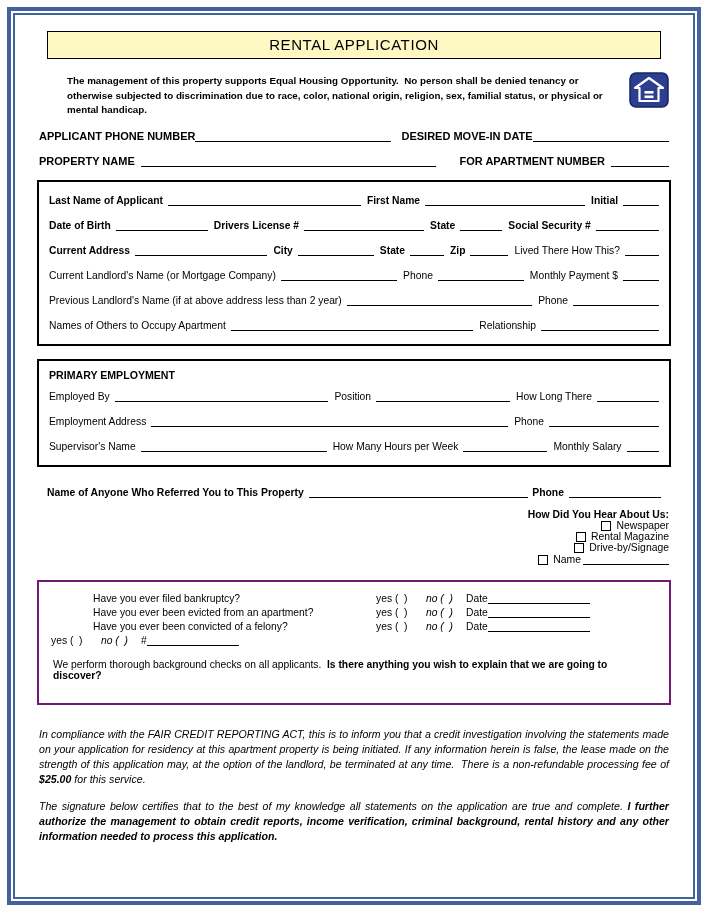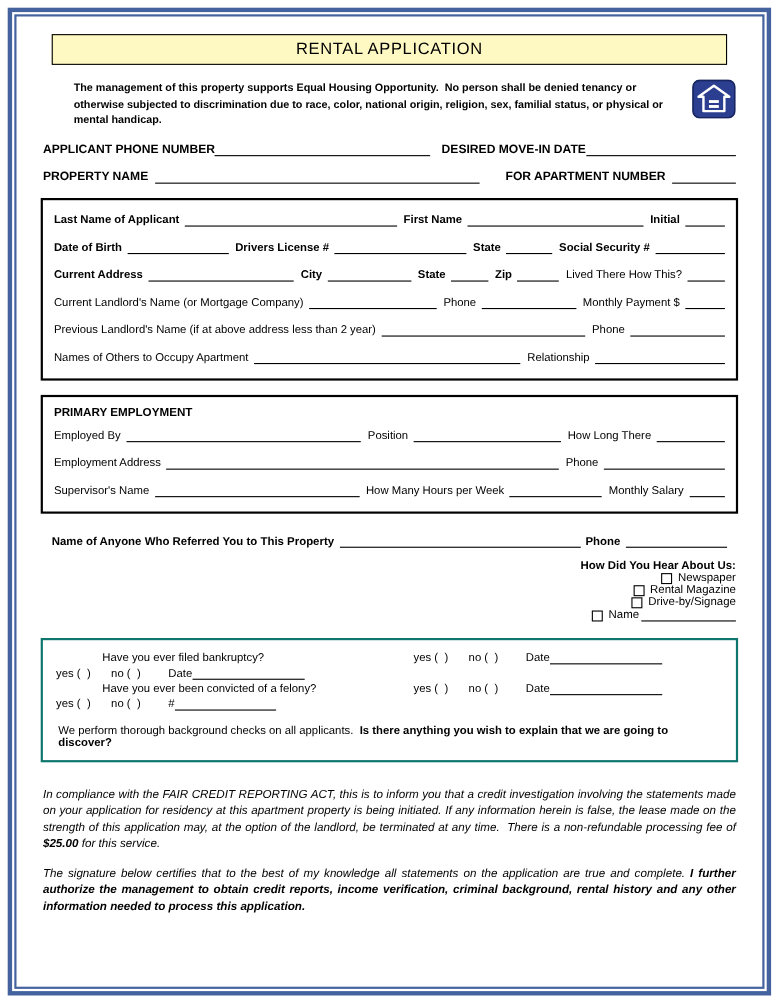--- a/index.html
+++ b/index.html
@@ -45,24 +45,24 @@
   .frow > .line { margin-left:5px; }
   .frow > .lbl + .lbl, .frow > .line + .lbl { margin-left:6px; }
   .bold { font-weight:bold; }
   .box-heading { font-weight:bold; font-size:10.6px; padding:3px 0 2px; }
   .ai-row { font-size:10.3px; padding:2px 0 0; }
   .ai-space { height:26px; }
   .ref-row { display:flex; align-items:flex-end; font-size:10.4px; font-weight:bold; margin:6px 10px 9px; }
   .hear-row { display:flex; align-items:flex-end; font-size:10.4px; margin:2px 2px 15px;flex-direction:column; }
   .hear-row .opt { display:flex; align-items:flex-end; margin-left:28px; font-weight:normal; }
   .checkbox { width:10px; height:10px; border:1.2px solid #000; display:inline-block; margin-right:5px; background:#fff; }
-  .qbox { border:2px solid #0f766e; padding:9px 12px 10px; margin-bottom:20px; }
+  .qbox { border:2px solid #701a75; padding:9px 12px 22px; margin-bottom:20px; }
   .qrow { display:flex; align-items:flex-end; font-size:10.3px; padding:1.5px 0; }
   .q-text { width:325px; padding-left:42px; }
-  .q-yes { width:50px; } .q-no { width:52px; }
+  .q-yes { width:50px; } .q-no { width:40px;font-style:italic; }
   .q-suffix { white-space:nowrap; }
   .q-line { width:102px; border-bottom:1px solid #000; height:11px; display:inline-block; }
   .q-note { font-size:10.3px; margin-top:12px; padding-left:2px; }
   .legal { font-size:10.6px; font-style:italic; text-align:justify; line-height:1.4; margin:2px 2px 11px; }
 </style>
 </head>
 <body>
 
 <div class="frame-outer">
 <div class="frame-inner">
@@ -205,20 +205,21 @@
 
   <div class="qbox">
     <div class="qrow">
       <span class="q-text">Have you ever filed bankruptcy?</span>
       <span class="q-yes">yes (&nbsp;&nbsp;)</span>
       <span class="q-no">no (&nbsp;&nbsp;)</span>
       <span class="q-suffix">Date</span>
       <span class="q-line"></span>
     </div>
     <div class="qrow">
+      <span class="q-text">Have you ever been evicted from an apartment?</span>
       <span class="q-yes">yes (&nbsp;&nbsp;)</span>
       <span class="q-no">no (&nbsp;&nbsp;)</span>
       <span class="q-suffix">Date</span>
       <span class="q-line"></span>
     </div>
     <div class="qrow">
       <span class="q-text">Have you ever been convicted of a felony?</span>
       <span class="q-yes">yes (&nbsp;&nbsp;)</span>
       <span class="q-no">no (&nbsp;&nbsp;)</span>
       <span class="q-suffix">Date</span>

